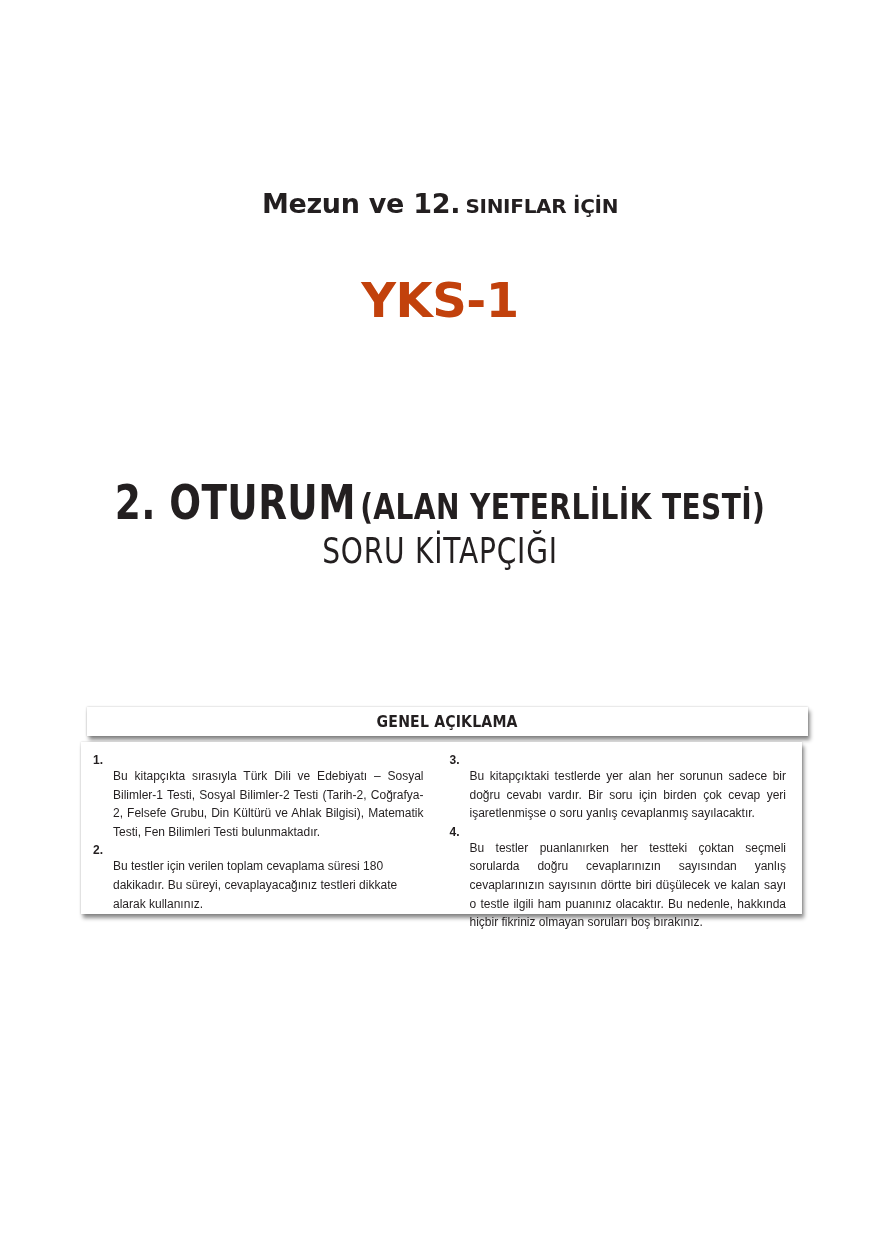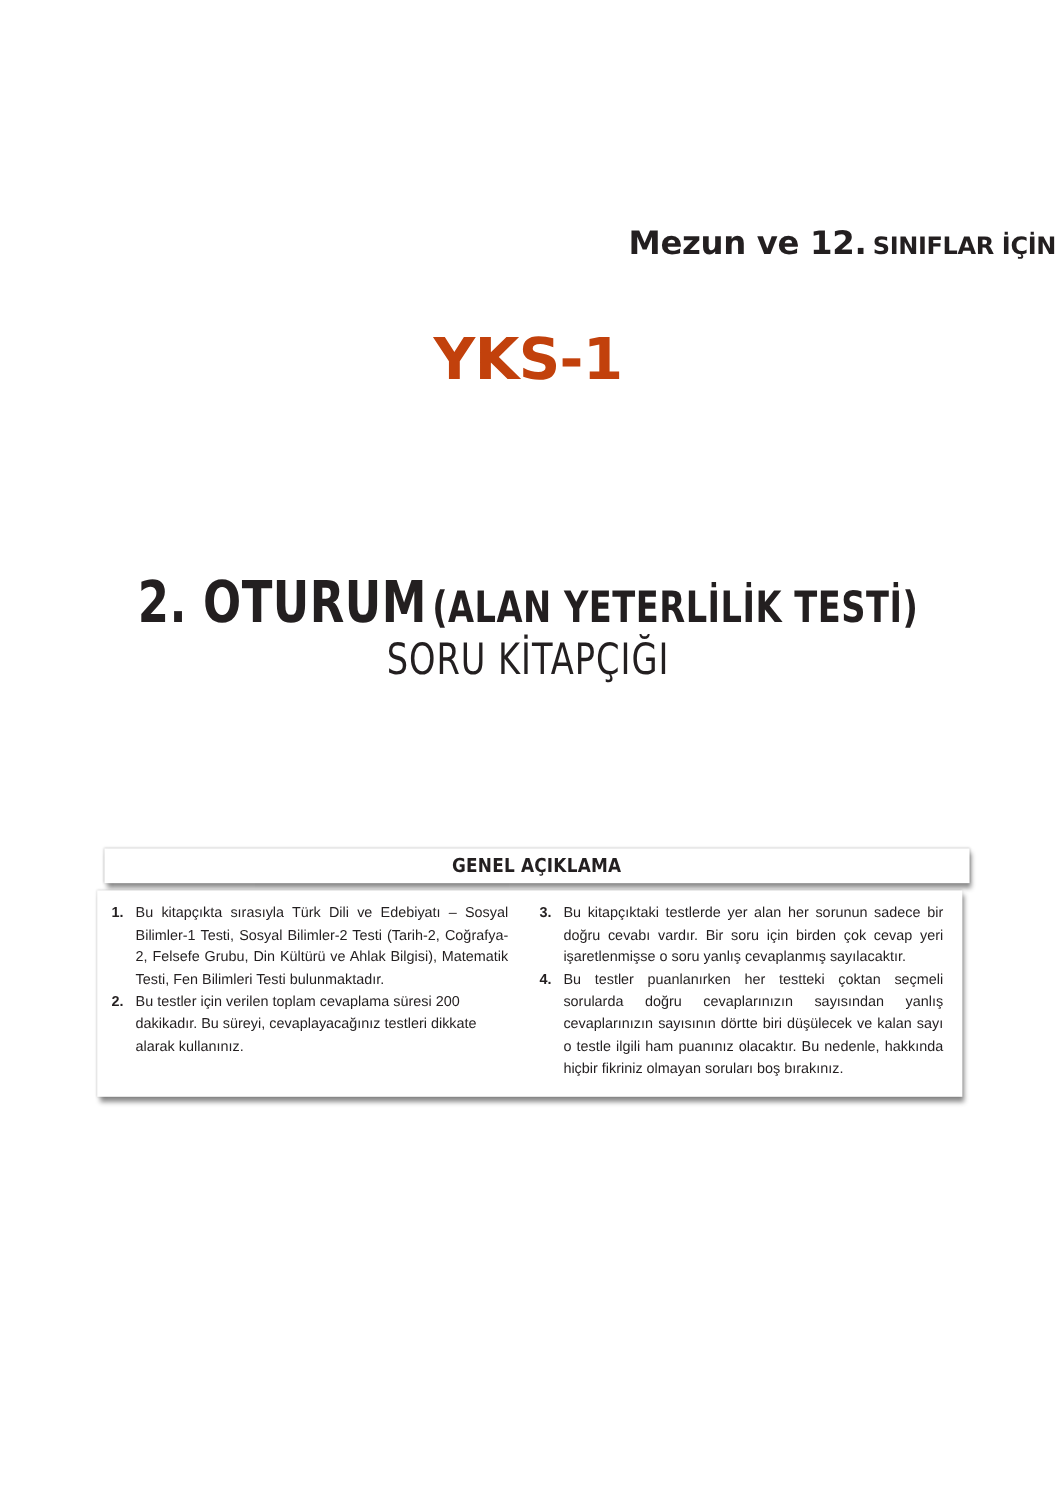--- a/index.html
+++ b/index.html
@@ -17,21 +17,21 @@
     .page {
       position: absolute;
       left: 0; top: 0;
       width: 880px; height: 1242px;
       background: #ffffff;
     }
     .audience {
       position: absolute;
       top: 188px;
       left: 0; right: 0;
-      text-align: right;
+      text-align: center;
       font-family: "DejaVu Sans", sans-serif;
       font-weight: bold;
       color: #231f20;
       letter-spacing: -0.3px;
     }
     .audience .big { font-size: 27px; }
     .audience .small { font-size: 20px; }
     .exam-title {
       position: absolute;
       top: 272px;
@@ -115,20 +115,21 @@
       display: flex;
     }
     .info-num {
       width: 20px;
       flex: 0 0 20px;
       font-weight: bold;
     }
     .info-text {
       flex: 1;
       text-align: justify;
+      margin-top: 16px;
     }
     .info-text.ragged { text-align: left; }
   </style>
 </head>
 <body>
 
 <div class="page">
 
   <div class="audience">
     <span class="big">Mezun ve 12.</span>
@@ -149,21 +150,21 @@
   </div>
 
   <div class="info-box">
     <div class="info-col left">
       <div class="info-item">
         <span class="info-num">1.</span>
         <span class="info-text">Bu kitapçıkta sırasıyla Türk Dili ve Edebiyatı – Sosyal Bilimler-1 Testi, Sosyal Bilimler-2 Testi (Tarih-2, Coğrafya-2, Felsefe Grubu, Din Kültürü ve Ahlak Bilgisi), Matematik Testi, Fen Bilimleri Testi bulunmaktadır.</span>
       </div>
       <div class="info-item">
         <span class="info-num">2.</span>
-        <span class="info-text ragged">Bu testler için verilen toplam cevaplama süresi 200 dakikadır. Bu süreyi, cevaplayacağınız testleri dikkate alarak kullanınız.</span>
+        <span class="info-text ragged">Bu testler için verilen toplam cevaplama süresi 180 dakikadır. Bu süreyi, cevaplayacağınız testleri dikkate alarak kullanınız.</span>
       </div>
     </div>
     <div class="info-col right">
       <div class="info-item">
         <span class="info-num">3.</span>
         <span class="info-text">Bu kitapçıktaki testlerde yer alan her sorunun sadece bir doğru cevabı vardır. Bir soru için birden çok cevap yeri işaretlenmişse o soru yanlış cevaplanmış sayılacaktır.</span>
       </div>
       <div class="info-item">
         <span class="info-num">4.</span>
         <span class="info-text">Bu testler puanlanırken her testteki çoktan seçmeli sorularda doğru cevaplarınızın sayısından yanlış cevaplarınızın sayısının dörtte biri düşülecek ve kalan sayı o testle ilgili ham puanınız olacaktır. Bu nedenle, hakkında hiçbir fikriniz olmayan soruları boş bırakınız.</span>

